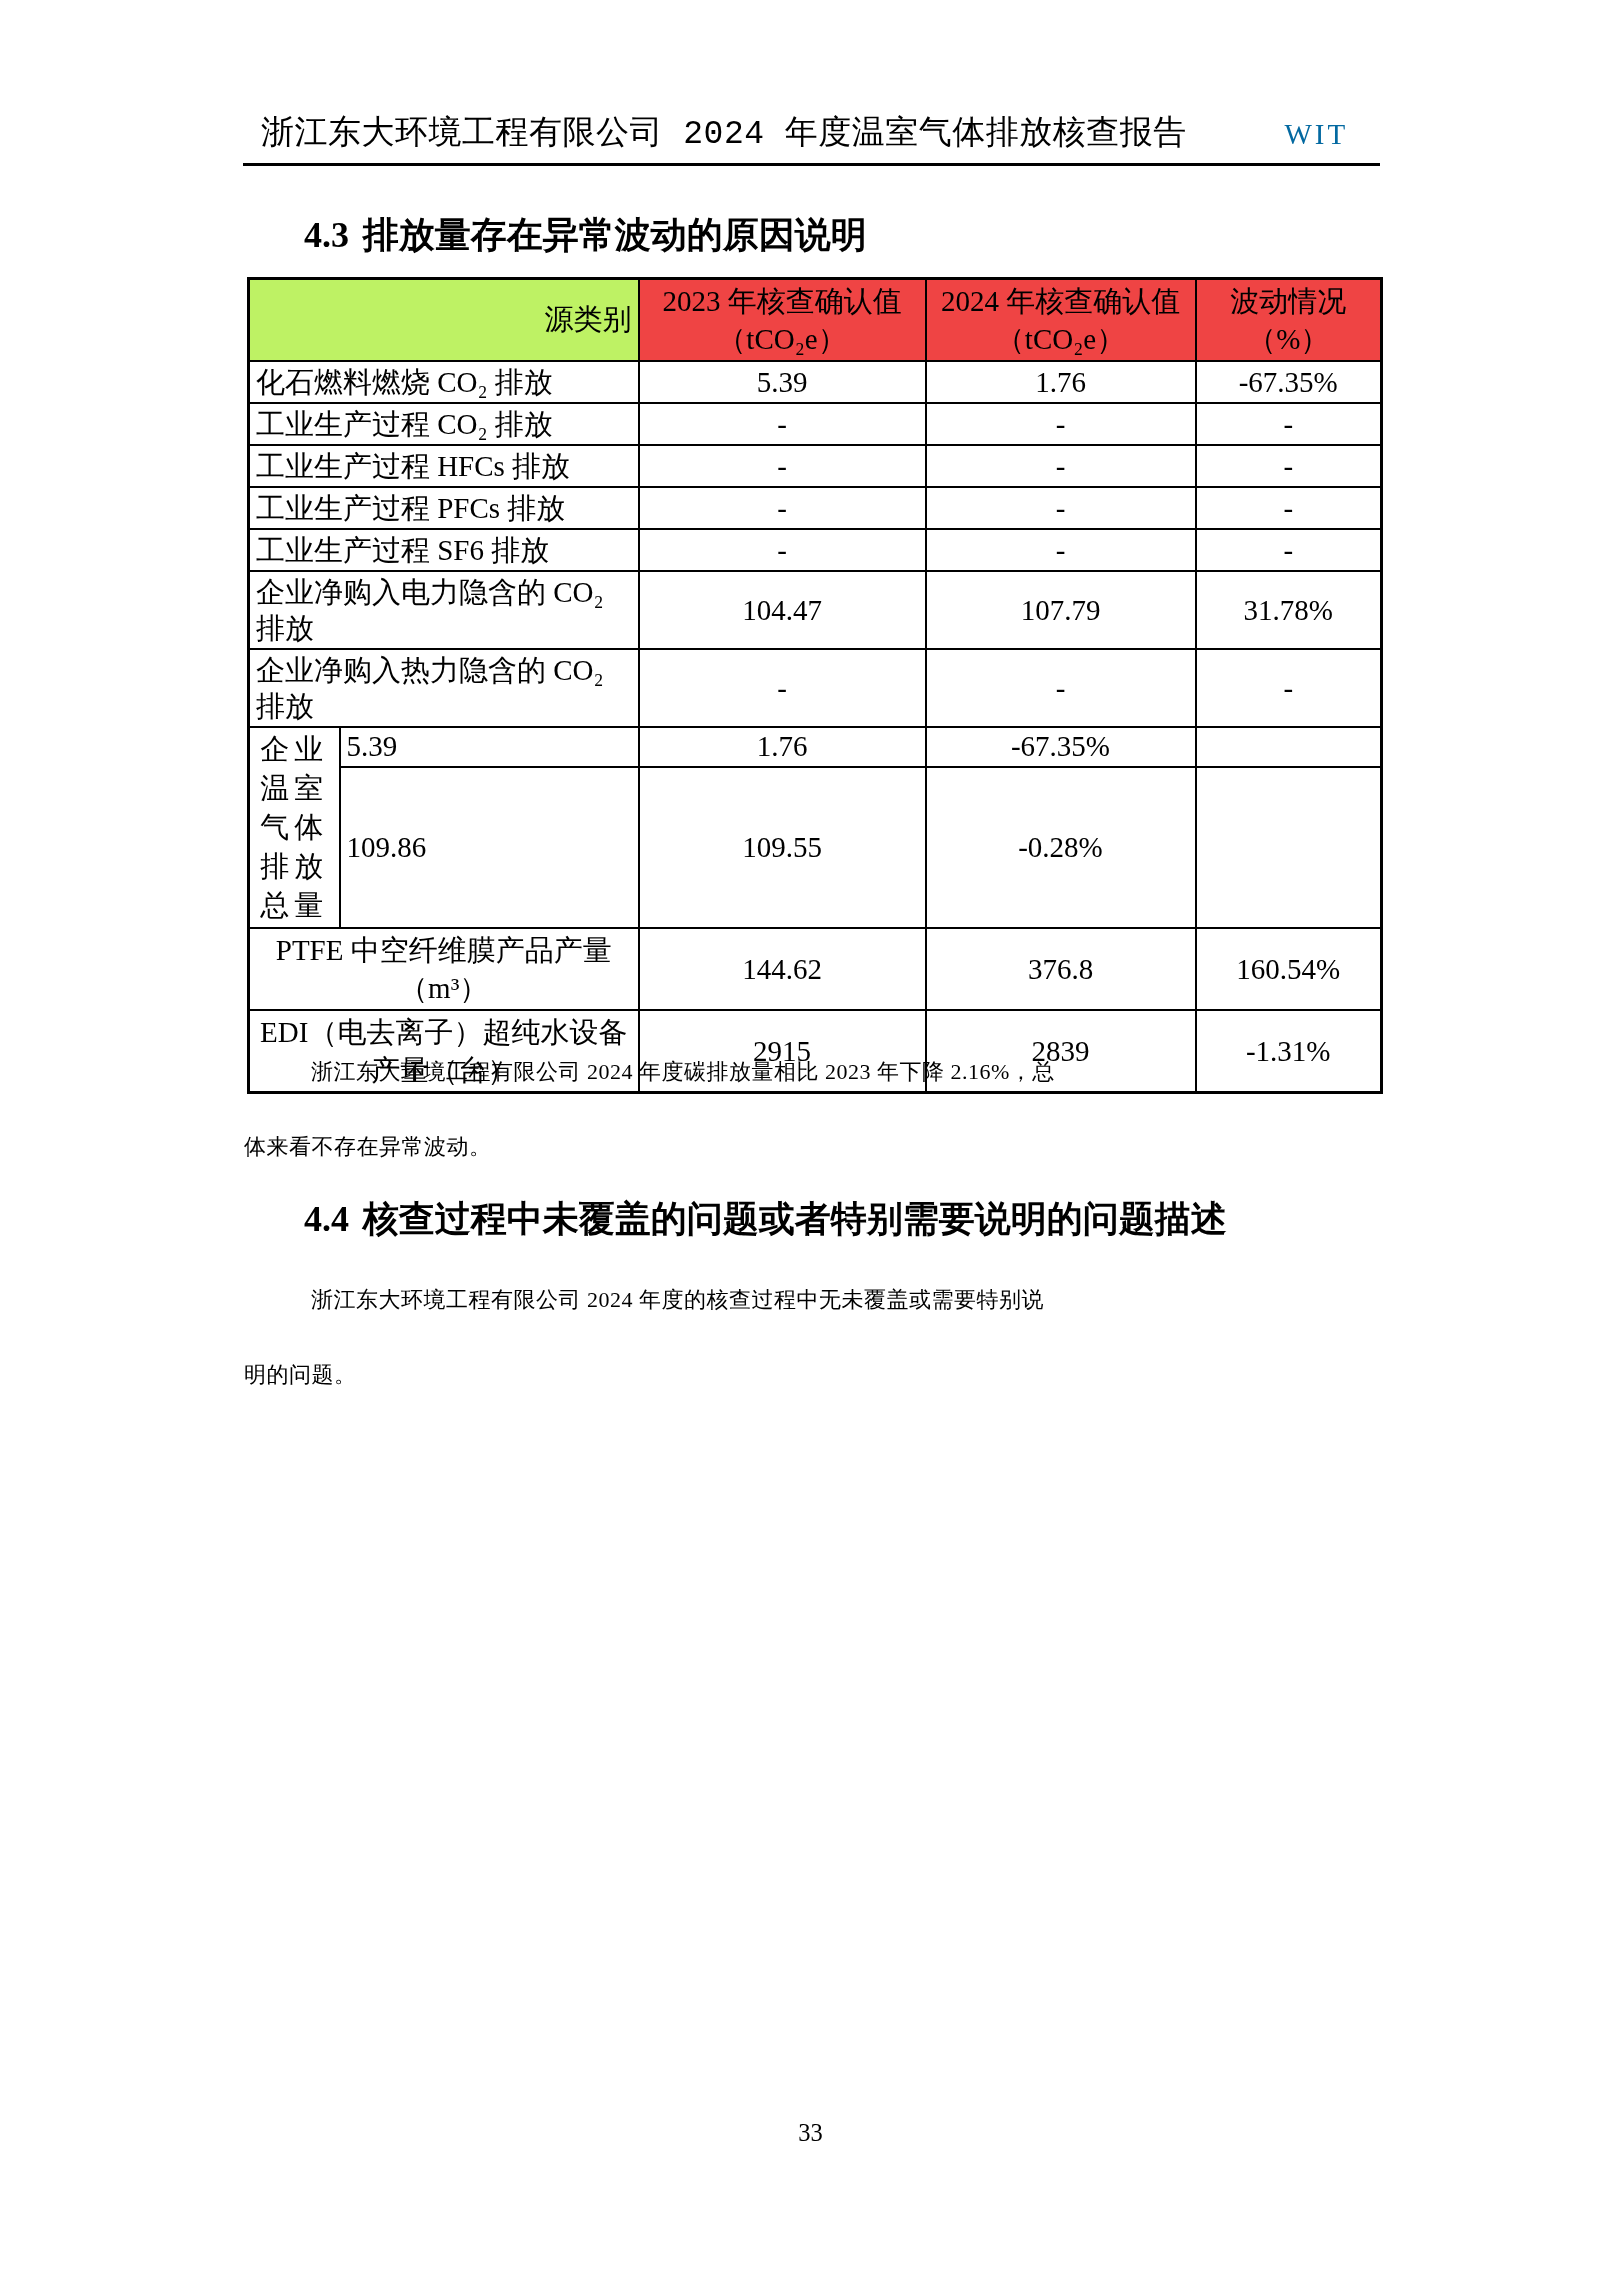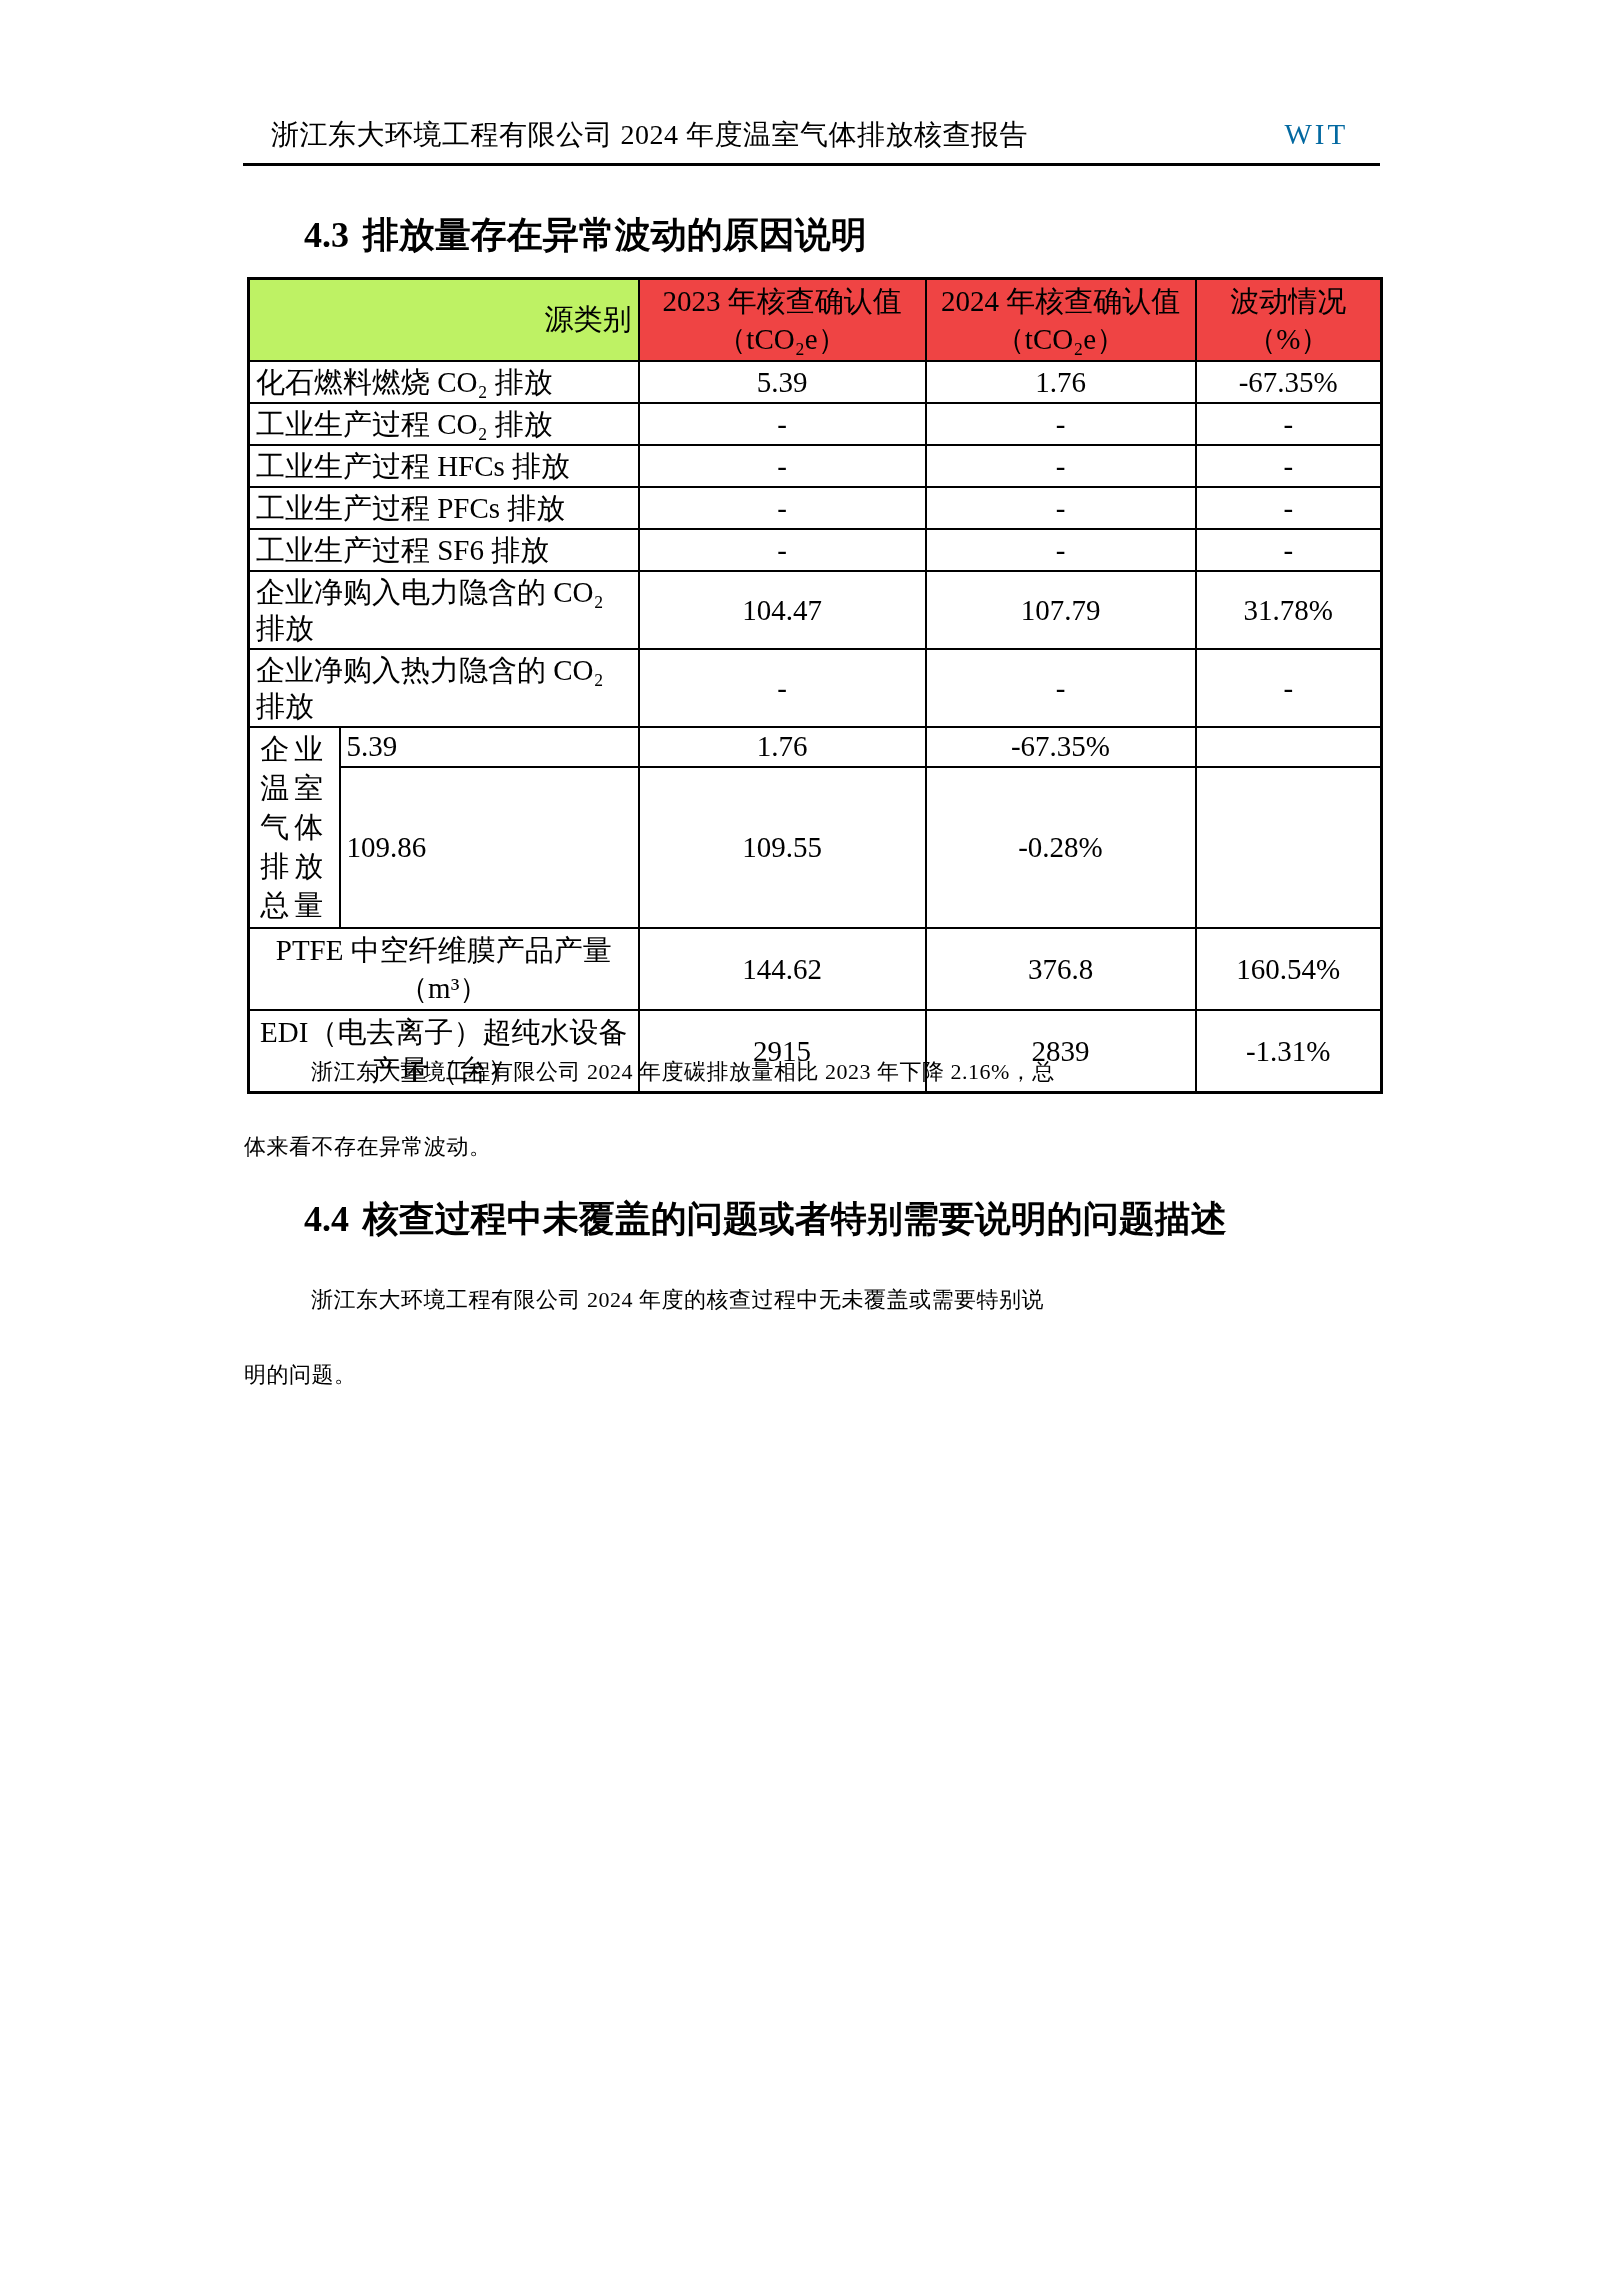--- a/index.html
+++ b/index.html
@@ -16,21 +16,21 @@
     overflow:hidden;
   }
 
   
   .report-header {
     position:absolute; left:243px; top:120px; width:1137px;
     display:flex; justify-content:space-between; align-items:flex-end;
     border-bottom:3.9px solid #000;
     padding-bottom:13.7px;
   }
-  .report-header .title { font-size:28px; line-height:29px; margin-left:28px; letter-spacing:0.5px; }
+  .report-header .title { font-size:33px; line-height:29px; margin-left:18px; letter-spacing:0.5px;font-family:Liberation Mono, monospace; }
   .report-header .logo  { font-size:29px; line-height:29px; margin-right:32px; letter-spacing:2.9px; color:#0369a1; }
 
   
   .sec-heading {
     position:absolute; left:304px;
     font-size:36px; font-weight:bold; line-height:43px; white-space:nowrap;
   }
   .sec-heading .num { margin-right:13.7px; }
   #heading-43 { top:214px; }
   #heading-44 { top:1198px; }
@@ -208,15 +208,16 @@
   <div class="body-para" id="para-43">浙江东大环境工程有限公司 2024 年度碳排放量相比 2023 年下降 2.16%，总
 体来看不存在异常波动。</div>
 
   <div class="sec-heading" id="heading-44">
     <span class="num">4.4</span><span>核查过程中未覆盖的问题或者特别需要说明的问题描述</span>
   </div>
 
   <div class="body-para" id="para-44">浙江东大环境工程有限公司 2024 年度的核查过程中无未覆盖或需要特别说
 明的问题。</div>
 
+  <div class="page-number">33</div>
 
 </div>
 
 
 </body></html>

